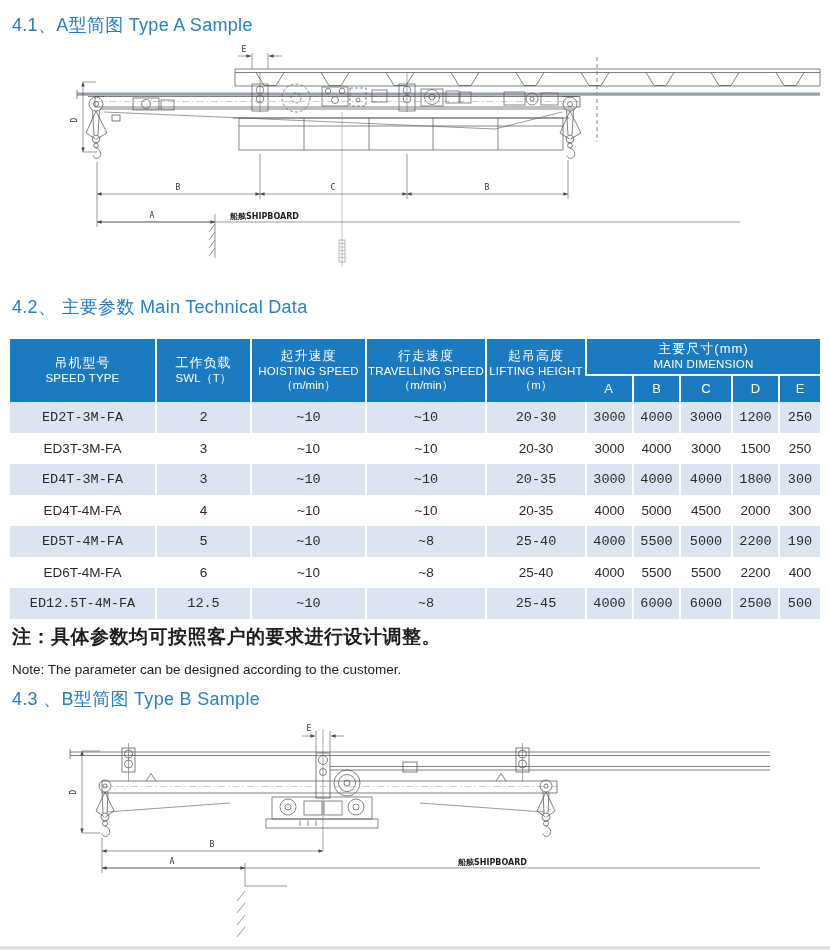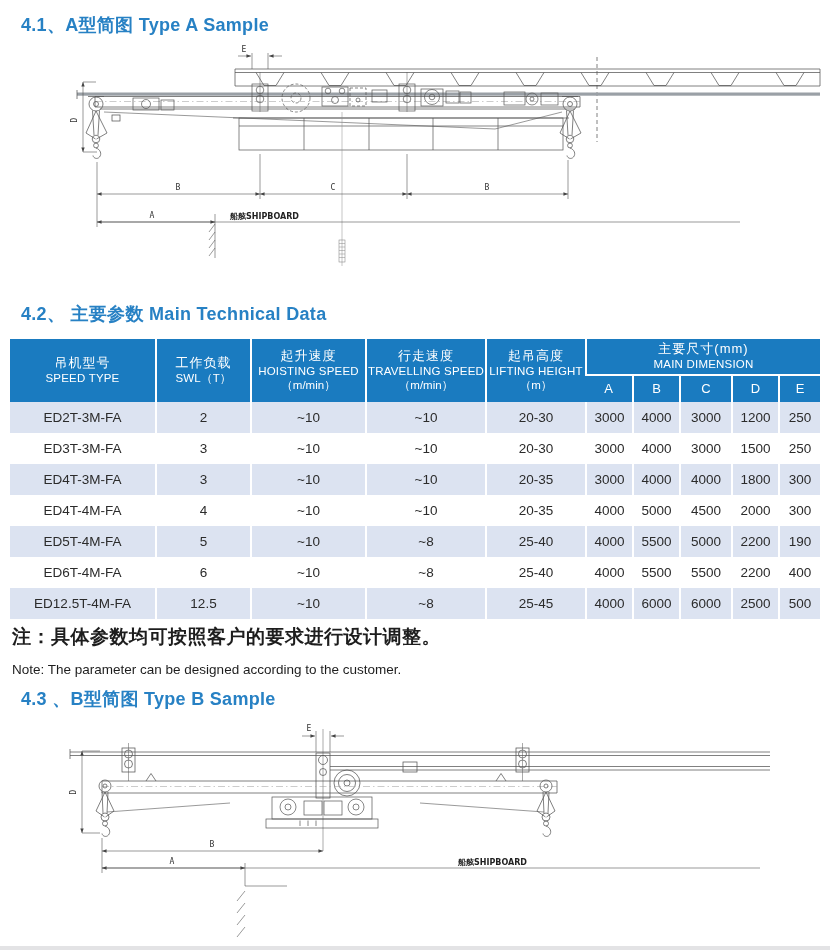--- a/index.html
+++ b/index.html
@@ -6,22 +6,22 @@
     --accent:#2781c4;
     --th-bg:#1a7bc0;
     --row-alt:#dce3f1;
   }
   html,body{margin:0;padding:0;background:#ffffff;}
   .page{
     position:relative;width:830px;height:950px;background:#ffffff;
     font-family:"Liberation Sans", sans-serif;overflow:hidden;
   }
   .heading{
-    position:absolute;left:12px;font-size:18px;font-weight:700;
-    color:var(--accent);letter-spacing:.3px;white-space:nowrap;margin-left:9px;
+    position:absolute;left:12px;font-size:18px;font-weight:400;
+    color:var(--accent);letter-spacing:.3px;white-space:nowrap;
   }
   .svg-wrap{position:absolute;left:0;}
   svg text{font-family:"DejaVu Sans Mono", monospace;font-size:8px;fill:#333;}
   svg text.cjk{font-family:"DejaVu Sans", sans-serif;font-size:8px;font-weight:700;fill:#222;}
   table.tech{
     position:absolute;left:10px;top:339px;width:810px;
     border-collapse:separate;border-spacing:0;table-layout:fixed;
   }
   table.tech th{
     background:var(--th-bg);color:#fff;font-weight:400;vertical-align:middle;
@@ -30,21 +30,21 @@
   table.tech th .zh{font-size:13px;letter-spacing:1px;}
   table.tech th .en{font-size:11.5px;letter-spacing:.2px;}
   table.tech th .unit{font-size:11.5px;}
   table.tech th.sub{font-size:13px;height:22px;border-top:2px solid #fff;}
   table.tech th:not(:first-child){border-left:2.5px solid #fff;}
   table.tech td{
     text-align:center;font-size:13.5px;color:#2b2b2b;height:29px;
     background:#fff;white-space:nowrap;
   }
   table.tech td:not(:first-child){border-left:2.5px solid #fff;}
-  table.tech tr.alt td{background:var(--row-alt);}
+  table.tech tr.alt td{background:var(--row-alt);font-family:Liberation Mono, monospace;}
   .notes{position:absolute;left:12px;top:624px;color:#1d1d1d;}
   .notes .zh{font-size:19px;font-weight:700;letter-spacing:.5px;}
   .notes .en{font-size:13.5px;margin-top:12px;}
   .bottom-edge{position:absolute;left:0;bottom:0;width:100%;height:4px;background:#e3e3e5;}
 </style>
 </head>
 <body>
 
 <div class="page">
 
@@ -205,21 +205,21 @@
       <line x1="215" y1="182" x2="209" y2="190"></line>
       <line x1="215" y1="190" x2="209" y2="198"></line>
       <line x1="215" y1="198" x2="209" y2="206"></line>
       <line x1="215" y1="206" x2="209" y2="214"></line>
     </g>
     <text x="152" y="176" text-anchor="middle">A</text>
     <text x="230" y="177" class="cjk">船舷SHIPBOARD</text>
   </svg>
   </div>
 
-  <div class="heading" style="top:302px;text-align:right;">4.2、 主要参数 Main Technical Data</div>
+  <div class="heading" style="top:295px;text-align:right;">4.2、 主要参数 Main Technical Data</div>
 
   <table class="tech">
     <colgroup>
       <col style="width:145px">
         <col style="width:95px">
         <col style="width:115px">
       <col style="width:120px">
         <col style="width:100px">
         <col style="width:47px">
       <col style="width:47px">

